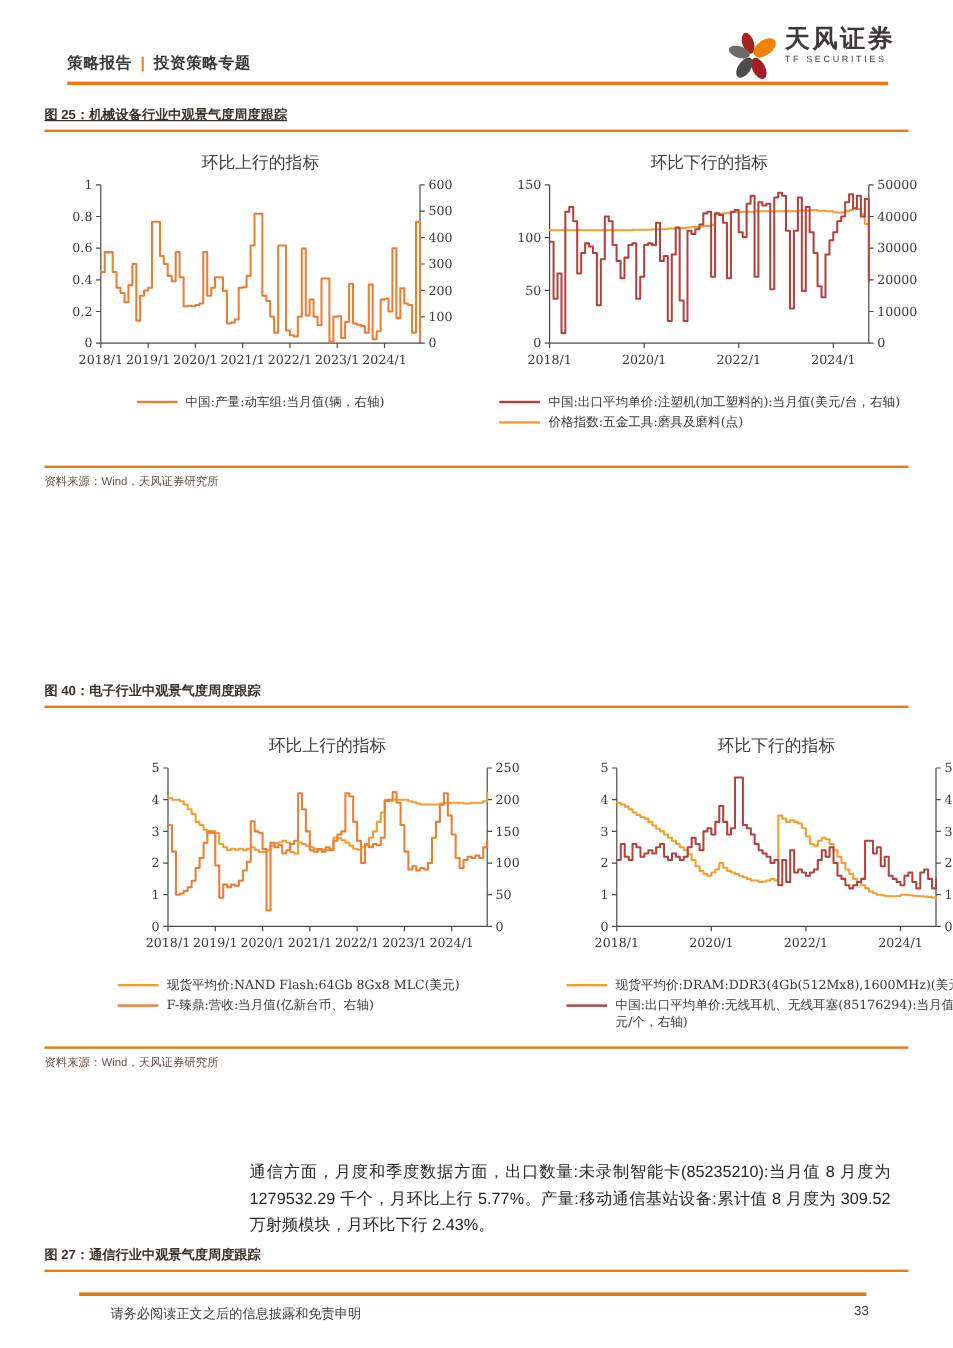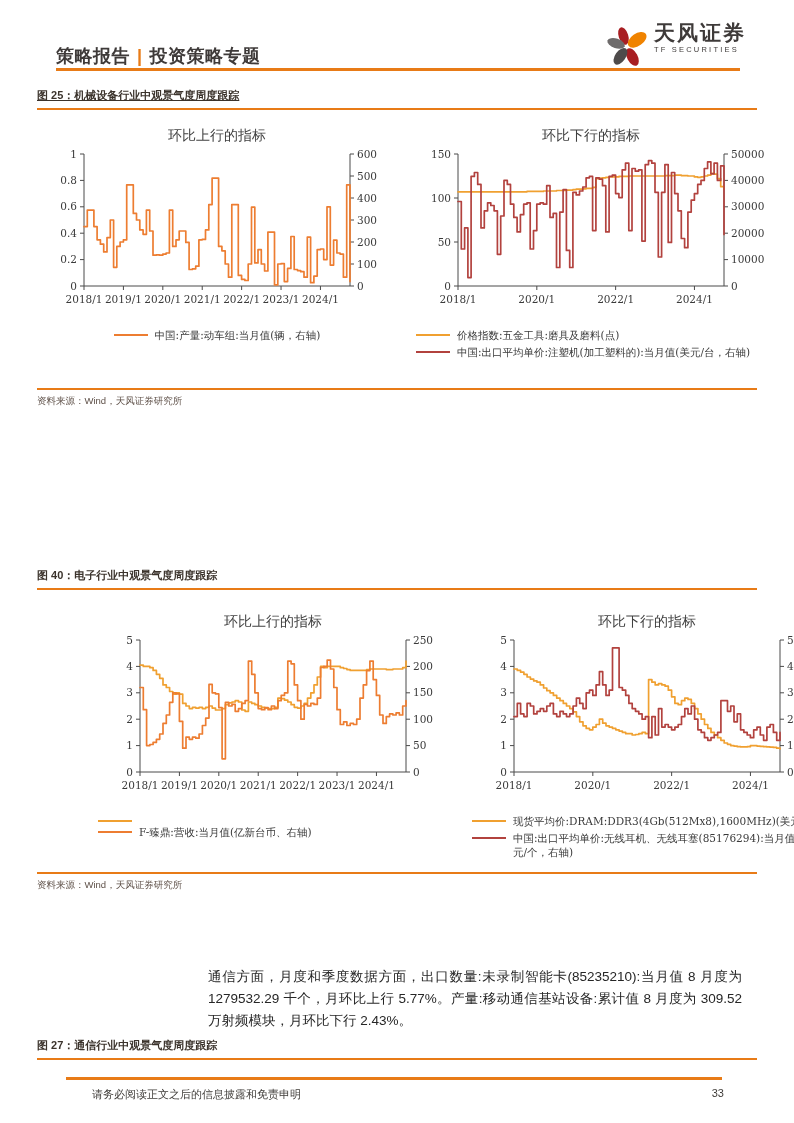--- a/index.html
+++ b/index.html
@@ -1,19 +1,19 @@
 <!DOCTYPE html>
 <html><head>
 <meta charset="utf-8">
 <style>
   html,body{margin:0;padding:0;background:#ffffff;}
   .page{position:relative;width:794px;height:1123px;background:#fff;overflow:hidden;
         font-family:"Liberation Sans",sans-serif;}
   
-  .hdr-left{position:absolute;left:56px;top:44px;font-size:18px;font-weight:bold;color:#3e3a39;letter-spacing:.5px;}
+  .hdr-left{position:absolute;left:56px;top:44px;font-size:13px;font-weight:bold;color:#3e3a39;letter-spacing:.5px;}
   .hdr-left .sep{color:#e87b17;margin:0 7px;font-weight:bold;}
   .hdr-rule{position:absolute;left:56px;top:68px;width:684px;height:3px;background:#e87b17;}
   .logo{position:absolute;right:48px;top:22px;display:flex;align-items:flex-start;gap:6px;}
   .logo-txt{display:flex;flex-direction:column;line-height:1;}
   .brand-cn{font-size:21px;font-weight:bold;color:#3e3a39;letter-spacing:2px;}
   .brand-en{font-size:7.5px;color:#3e3a39;letter-spacing:2.2px;margin-top:3px;}
   
   .fig-cap{position:absolute;left:37px;font-size:11px;font-weight:bold;color:#3b332c;}
   .cap-rule{position:absolute;left:37px;width:720px;height:2px;background:#e87b17;}
   .thin-rule{position:absolute;left:37px;width:720px;height:2px;background:#e87b17;}
@@ -167,26 +167,26 @@
           <text x="120.81481481481481" y="179" text-anchor="middle" class="tk">2020/1</text>
           <line x1="199.62962962962962" y1="162" x2="199.62962962962962" y2="166" stroke="#4a4a4a" stroke-width="1"></line>
           <text x="199.62962962962962" y="179" text-anchor="middle" class="tk">2022/1</text>
           <line x1="278.44444444444446" y1="162" x2="278.44444444444446" y2="166" stroke="#4a4a4a" stroke-width="1"></line>
           <text x="278.44444444444446" y="179" text-anchor="middle" class="tk">2024/1</text>
           <path d="M42.0 67.8H45.3V67.8H48.6V67.8H51.9V67.8H55.1V67.8H58.4V67.8H61.7V67.8H65.0V67.8H68.3V67.8H71.6V67.8H74.8V67.8H78.1V67.8H81.4V67.8H84.7V67.8H88.0V67.8H91.3V67.8H94.5V67.8H97.8V67.8H101.1V67.8H104.4V67.8H107.7V67.8H111.0V67.4H114.2V67.4H117.5V67.4H120.8V67.4H124.1V67.4H127.4V67.0H130.7V67.0H134.0V67.0H137.2V67.0H140.5V66.5H143.8V66.5H147.1V66.5H150.4V66.1H153.7V66.1H156.9V65.6H160.2V65.2H163.5V65.2H166.8V64.8H170.1V64.3H173.4V64.3H176.6V63.4H179.9V54.6H183.2V54.2H186.5V53.8H189.8V53.3H193.1V52.9H196.3V52.9H199.6V52.9H202.9V52.4H206.2V52.4H209.5V52.4H212.8V52.0H216.0V52.0H219.3V52.0H222.6V52.0H225.9V52.0H229.2V52.0H232.5V52.0H235.8V52.0H239.0V52.0H242.3V52.0H245.6V52.0H248.9V51.6H252.2V51.6H255.5V51.6H258.7V51.1H262.0V51.1H265.3V51.6H268.6V51.6H271.9V52.0H275.2V52.0H278.4V52.9H281.7V53.3H285.0V52.9H288.3V52.0H291.6V51.1H294.9V49.4H298.1V50.2H301.4V54.6H304.7V62.6H308.0V65.2" fill="none" stroke="#F0A030" stroke-width="1.7" stroke-linejoin="round" stroke-linecap="round"></path>
           <path d="M42.0 77.5H45.3V125.0H48.6V103.9H51.9V153.6H55.1V52.4H58.4V48.5H61.7V60.4H65.0V103.9H68.3V86.8H71.6V78.8H74.8V81.5H78.1V86.8H81.4V130.3H84.7V92.0H88.0V56.4H91.3V60.4H94.5V80.2H97.8V93.4H101.1V107.9H104.4V90.7H107.7V80.2H111.0V78.8H114.2V125.0H117.5V106.6H120.8V80.2H124.1V78.8H127.4V80.2H130.7V61.7H134.0V93.4H137.2V89.4H140.5V143.5H143.8V88.1H147.1V65.6H150.4V126.4H153.7V143.5H156.9V68.3H160.2V70.9H163.5V67.0H166.8V63.0H170.1V53.8H173.4V52.4H176.6V106.6H179.9V53.8H183.2V55.1H186.5V61.7H189.8V107.9H193.1V52.4H196.3V51.1H199.6V69.6H202.9V73.6H206.2V45.8H209.5V39.2H212.8V106.6H216.0V44.5H219.3V47.2H222.6V45.8H225.9V117.1H229.2V40.6H232.5V36.6H235.8V39.2H239.0V68.3H242.3V133.0H245.6V68.3H248.9V40.6H252.2V118.4H255.5V48.5H258.7V69.6H262.0V86.8H265.3V114.5H268.6V123.7H271.9V88.1H275.2V76.2H278.4V69.6H281.7V60.4H285.0V56.4H288.3V44.5H291.6V37.9H294.9V49.8H298.1V39.2H301.4V56.4H304.7V41.9H308.0V110.5" fill="none" stroke="#B2423E" stroke-width="1.7" stroke-linejoin="round" stroke-linecap="round"></path>
         </svg>
       <div class="legend">
           <div class="entry">
+            <span class="swatch" style="border-top-color: rgb(178, 66, 62);"></span>
+            <span class="lbl">中国:出口平均单价:注塑机(加工塑料的):当月值(美元/台，右轴)</span>
+          </div>
+          <div class="entry">
             <span class="swatch" style="border-top-color: rgb(240, 160, 48);"></span>
             <span class="lbl">价格指数:五金工具:磨具及磨料(点)</span>
-          </div>
-          <div class="entry">
-            <span class="swatch" style="border-top-color: rgb(178, 66, 62);"></span>
-            <span class="lbl">中国:出口平均单价:注塑机(加工塑料的):当月值(美元/台，右轴)</span>
           </div>
         </div>
     </div>
   </div>
 
   <div class="thin-rule" style="top:388px;"></div>
   <div class="source" style="top:395px;">资料来源：Wind，天风证券研究所</div>
 
 
   <div class="fig-cap" style="top:568px;">图 40：电子行业中观景气度周度跟踪</div>
@@ -236,20 +236,21 @@
           <line x1="239.03703703703704" y1="162" x2="239.03703703703704" y2="166" stroke="#4a4a4a" stroke-width="1"></line>
           <text x="239.03703703703704" y="179" text-anchor="middle" class="tk">2023/1</text>
           <line x1="278.44444444444446" y1="162" x2="278.44444444444446" y2="166" stroke="#4a4a4a" stroke-width="1"></line>
           <text x="278.44444444444446" y="179" text-anchor="middle" class="tk">2024/1</text>
           <path d="M42.0 55.1H45.3V56.4H48.6V56.4H51.9V57.7H55.1V60.4H58.4V64.3H61.7V68.3H65.0V74.9H68.3V77.5H71.6V81.5H74.8V84.1H78.1V82.8H81.4V84.1H84.7V93.4H88.0V96.0H91.3V98.6H94.5V97.3H97.8V98.1H101.1V97.3H104.4V98.6H107.7V97.3H111.0V96.0H114.2V98.1H117.5V100.0H120.8V100.0H124.1V98.6H127.4V94.7H130.7V92.8H134.0V92.0H137.2V90.7H140.5V92.0H143.8V100.0H147.1V101.3H150.4V92.0H153.7V93.4H156.9V94.7H160.2V96.0H163.5V97.3H166.8V98.1H170.1V98.6H173.4V98.6H176.6V97.3H179.9V88.1H183.2V88.6H186.5V90.2H189.8V92.0H193.1V94.7H196.3V97.3H199.6V98.1H202.9V96.0H206.2V93.4H209.5V88.1H212.8V82.8H216.0V74.9H219.3V67.0H222.6V56.4H225.9V57.7H229.2V56.4H232.5V56.4H235.8V56.4H239.0V56.4H242.3V57.7H245.6V58.5H248.9V59.6H252.2V60.4H255.5V60.4H258.7V60.4H262.0V60.4H265.3V60.4H268.6V59.6H271.9V59.0H275.2V59.0H278.4V59.0H281.7V59.0H285.0V59.0H288.3V59.6H291.6V59.6H294.9V59.0H298.1V59.0H301.4V59.0H304.7V57.7H308.0V51.1" fill="none" stroke="#F0A030" stroke-width="1.7" stroke-linejoin="round" stroke-linecap="round"></path>
           <path d="M42.0 77.5H45.3V99.7H48.6V135.6H51.9V134.5H55.1V132.4H58.4V129.3H61.7V124.0H65.0V113.4H68.3V105.0H71.6V92.3H74.8V82.8H78.1V83.9H81.4V111.3H84.7V138.2H88.0V127.2H91.3V129.3H94.5V127.2H97.8V128.2H101.1V124.0H104.4V115.5H107.7V108.1H111.0V74.4H114.2V82.8H117.5V83.9H120.8V97.6H124.1V148.8H127.4V92.3H130.7V96.0H134.0V94.4H137.2V101.3H140.5V98.6H143.8V93.4H147.1V90.7H150.4V51.1H153.7V64.3H156.9V82.8H160.2V98.6H163.5V99.7H166.8V97.6H170.1V99.7H173.4V96.0H176.6V98.6H179.9V90.7H183.2V85.4H186.5V82.8H189.8V51.1H193.1V53.8H196.3V74.9H199.6V90.7H202.9V109.2H206.2V94.4H209.5V96.0H212.8V93.4H216.0V94.4H219.3V88.1H222.6V57.5H225.9V56.4H229.2V50.1H232.5V59.0H235.8V77.5H239.0V99.7H242.3V114.5H245.6V111.8H248.9V115.5H252.2V113.4H255.5V114.5H258.7V109.2H262.0V88.1H265.3V74.9H268.6V60.6H271.9V51.1H275.2V69.6H278.4V85.4H281.7V105.0H285.0V113.4H288.3V106.6H291.6V103.9H294.9V105.0H298.1V102.9H301.4V105.0H304.7V96.0H308.0V90.7" fill="none" stroke="#ED7D31" stroke-width="1.7" stroke-linejoin="round" stroke-linecap="round"></path>
         </svg>
       <div class="legend">
           <div class="entry">
             <span class="swatch" style="border-top-color: rgb(240, 160, 48);"></span>
+            <span class="lbl">现货平均价:NAND Flash:64Gb 8Gx8 MLC(美元)</span>
           </div>
           <div class="entry">
             <span class="swatch" style="border-top-color: rgb(237, 125, 49);"></span>
             <span class="lbl">F-臻鼎:营收:当月值(亿新台币、右轴)</span>
           </div>
         </div>
     </div>
     <div class="chart legend-ind12">
       <svg width="350" height="198" viewBox="0 0 350 198">
           <text x="175" y="16" text-anchor="middle" class="ct">环比下行的指标</text>

